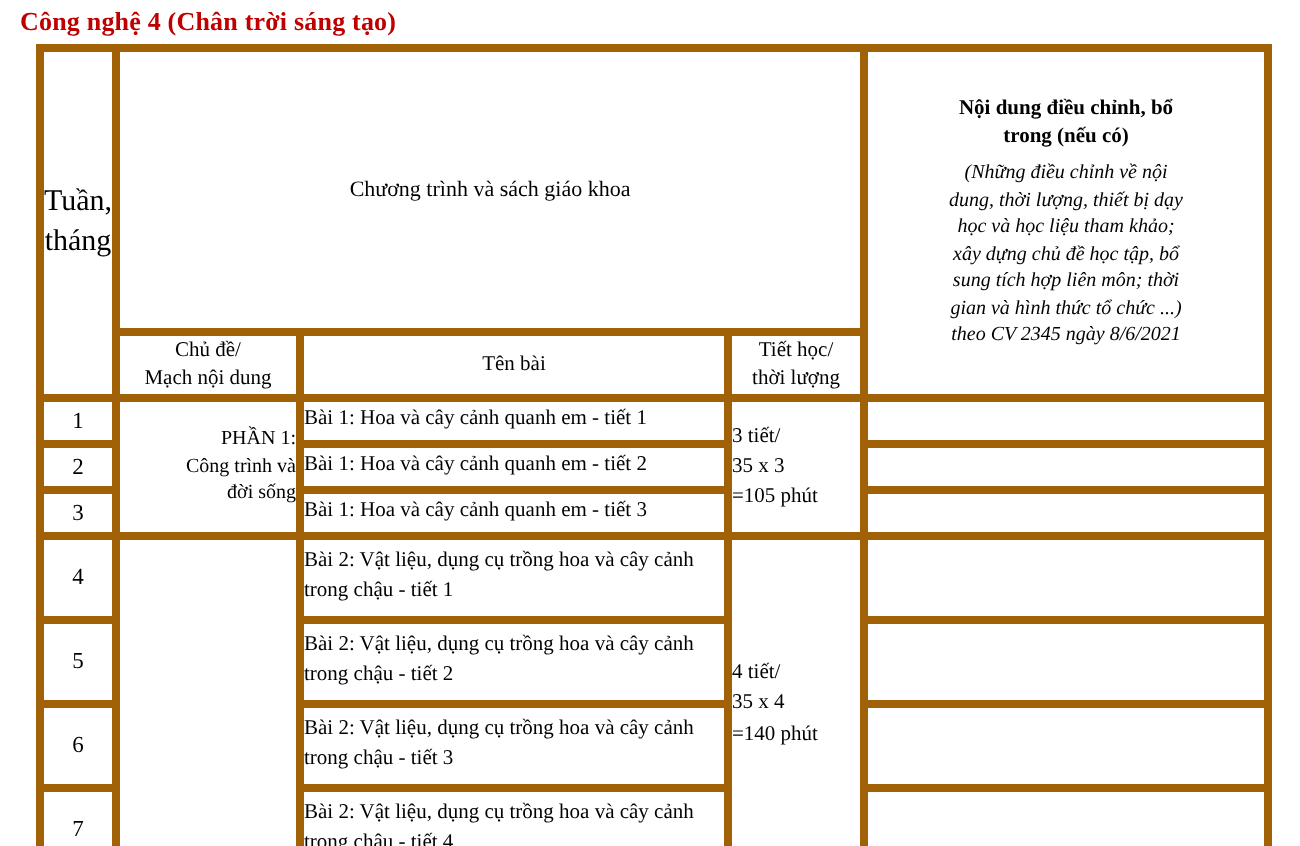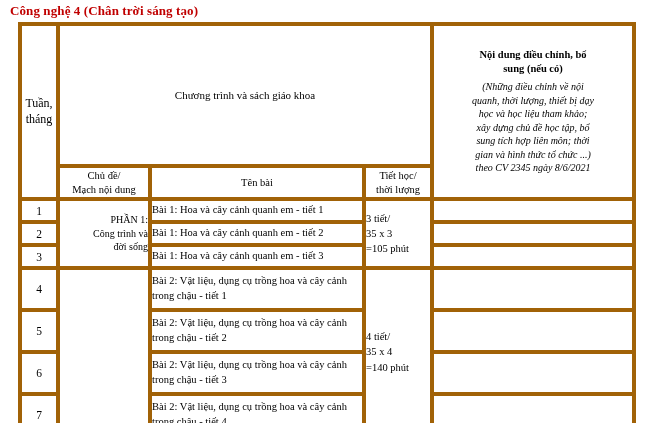--- a/index.html
+++ b/index.html
@@ -56,21 +56,21 @@
   .col-adjust { width: 202px; }
 
   .hdr-cell {
     text-align: center;
     font-weight: bold;
     font-size: 10.5px;
     line-height: 1.25;
     padding: 3px 2px;
   }
   .hdr-week {
-    font-size: 12px;
+    font-size: 15px;
     font-weight: bold;
     text-align: center;
     line-height: 1.3;
   }
   .hdr-main {
     font-size: 11px;
     font-weight: bold;
     text-align: center;
     vertical-align: middle;
   }
@@ -142,25 +142,25 @@
 
         <tr>
           <td class="hdr-week hdr-top" rowspan="2">
             <div>Tuần,</div>
             <div>tháng</div>
           </td>
           <td class="hdr-main hdr-top" colspan="3">Chương trình và sách giáo khoa</td>
           <td class="hdr-top" rowspan="2">
             <span class="hdr-adjust-title">
               <span>Nội dung điều chỉnh, bổ</span><br>
-              <span>sung (nếu có)</span>
+              <span>trong (nếu có)</span>
             </span>
             <span class="hdr-adjust-note">
               <span>(Những điều chỉnh về nội</span><br>
-              <span>quanh, thời lượng, thiết bị dạy</span><br>
+              <span>dung, thời lượng, thiết bị dạy</span><br>
               <span>học và học liệu tham khảo;</span><br>
               <span>xây dựng chủ đề học tập, bổ</span><br>
               <span>sung tích hợp liên môn; thời</span><br>
               <span>gian và hình thức tổ chức ...)</span><br>
               <span>theo CV 2345 ngày 8/6/2021</span>
             </span>
           </td>
         </tr>
 
         <tr>

